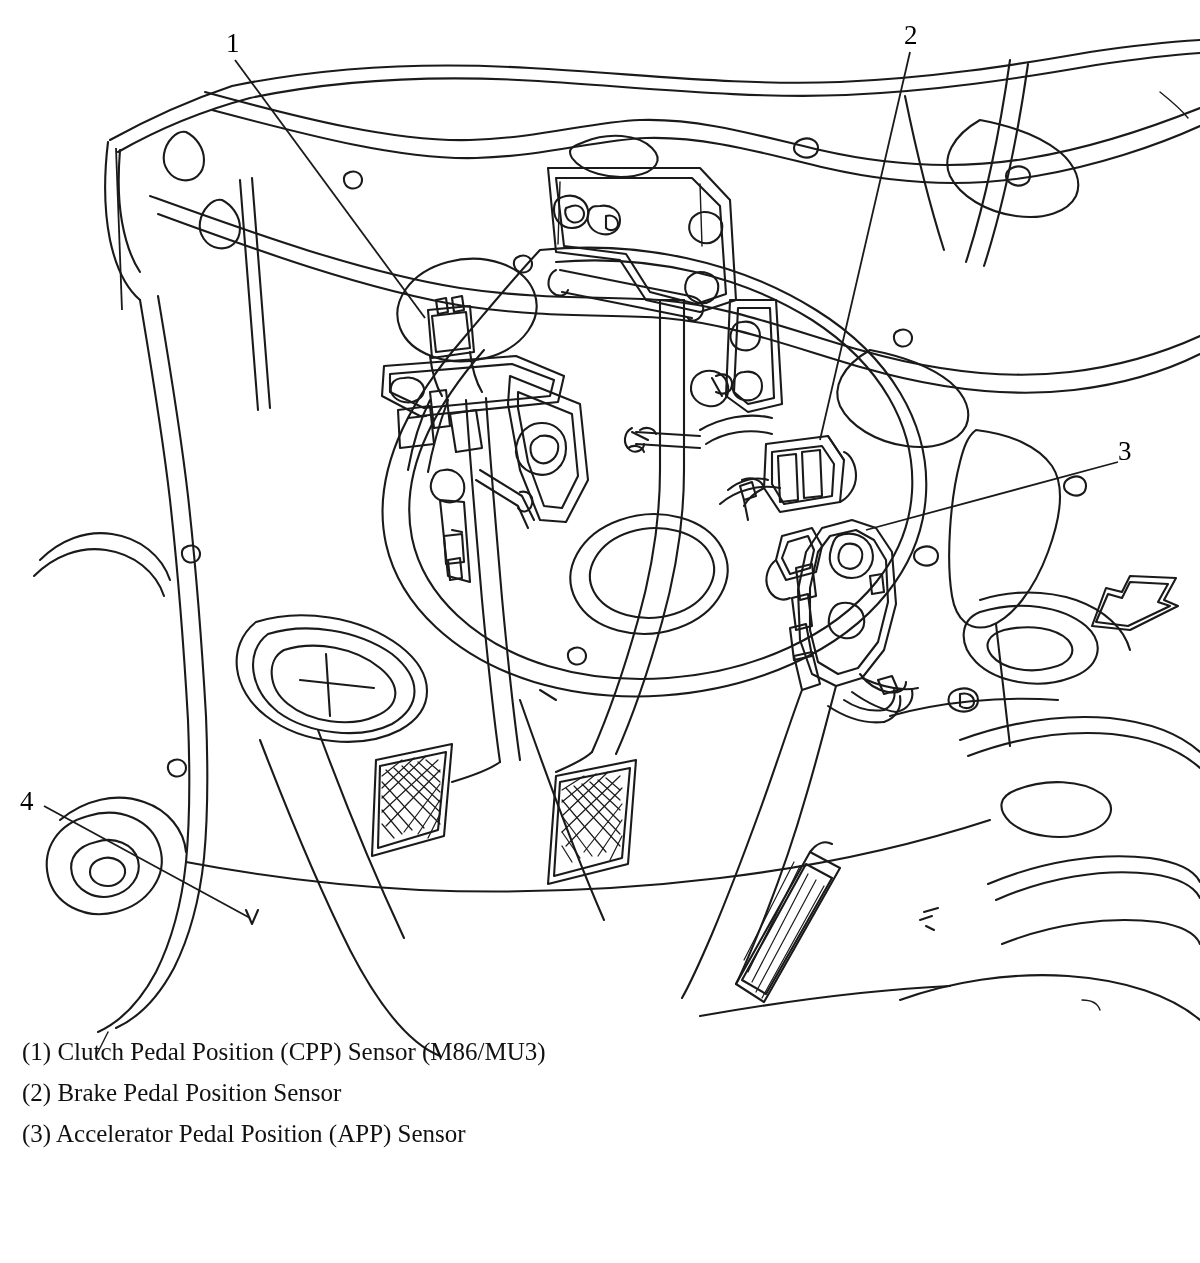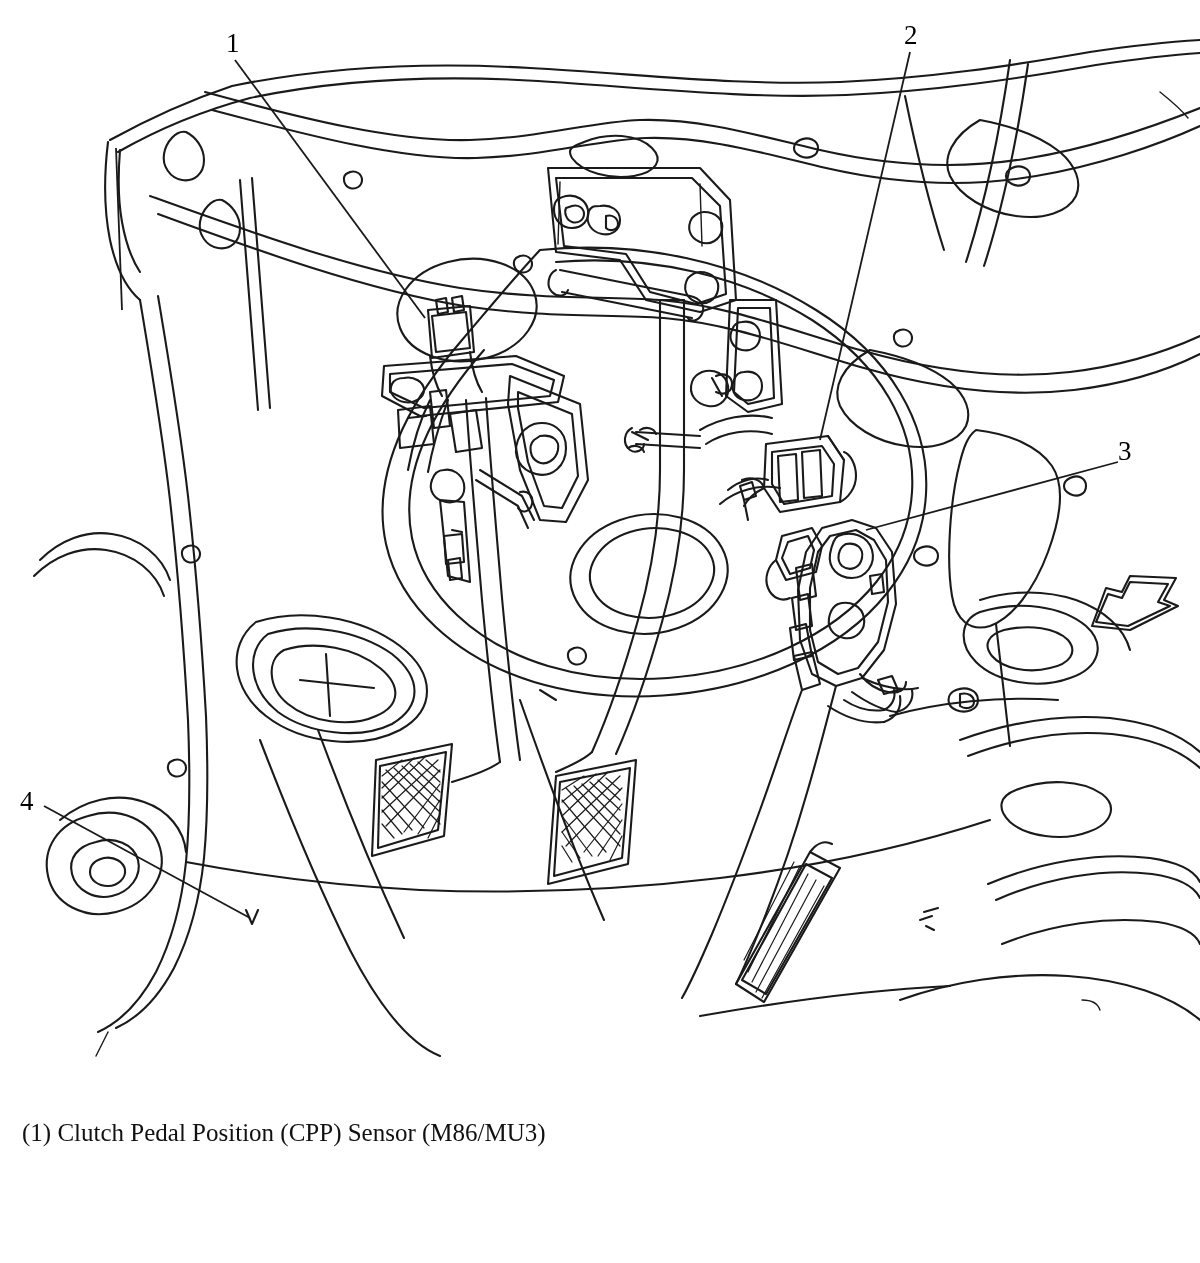--- a/index.html
+++ b/index.html
@@ -26,21 +26,21 @@
     display: block;
   }
   .callout-num {
     font-family: "Liberation Serif", serif;
     font-size: 27px;
     fill: #000;
   }
   #legend {
     position: absolute;
     left: 22px;
-    top: 1112px;
+    top: 1031px;
     width: 1100px;
   }
   .legend-item {
     font-family: "Liberation Serif", serif;
     font-size: 25px;
     line-height: 41px;
     color: #111;
     white-space: nowrap;
   }
 </style>
@@ -334,13 +334,15 @@
       <text class="callout-num" x="226" y="52">1</text>
       <text class="callout-num" x="904" y="44">2</text>
       <text class="callout-num" x="1118" y="460">3</text>
       <text class="callout-num" x="20" y="810">4</text>
     </g>
   </svg>
 </div>
 
 <div id="legend">
   <div class="legend-item">(1) Clutch Pedal Position (CPP) Sensor (M86/MU3)</div>
+  <div class="legend-item">(2) Brake Pedal Position Sensor</div>
+  <div class="legend-item">(3) Accelerator Pedal Position (APP) Sensor</div>
 </div>
 
 </body></html>

